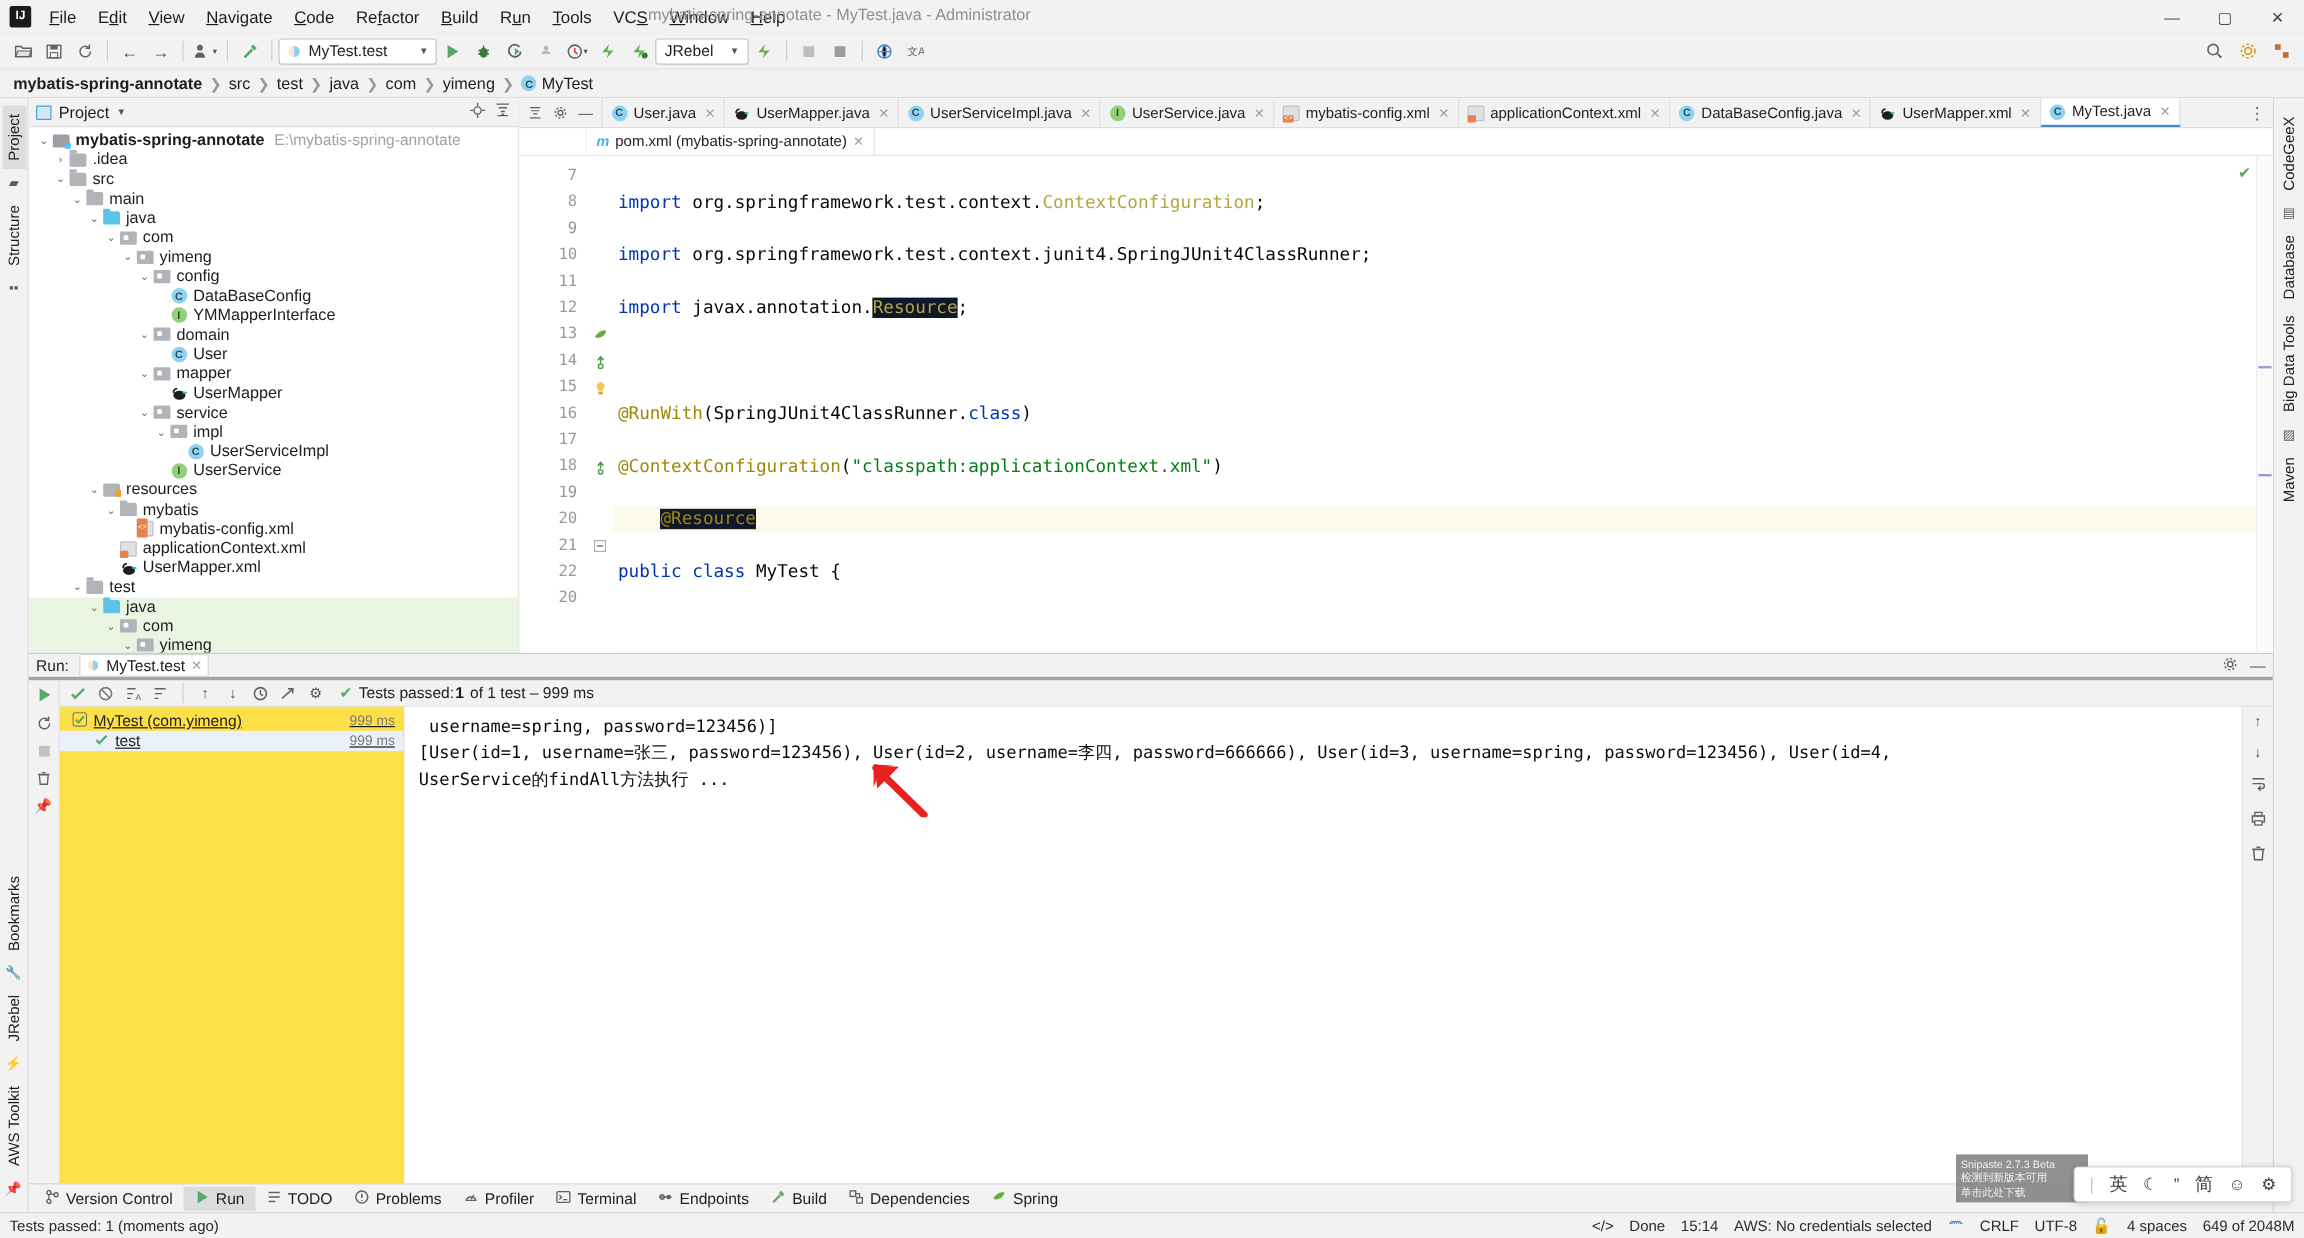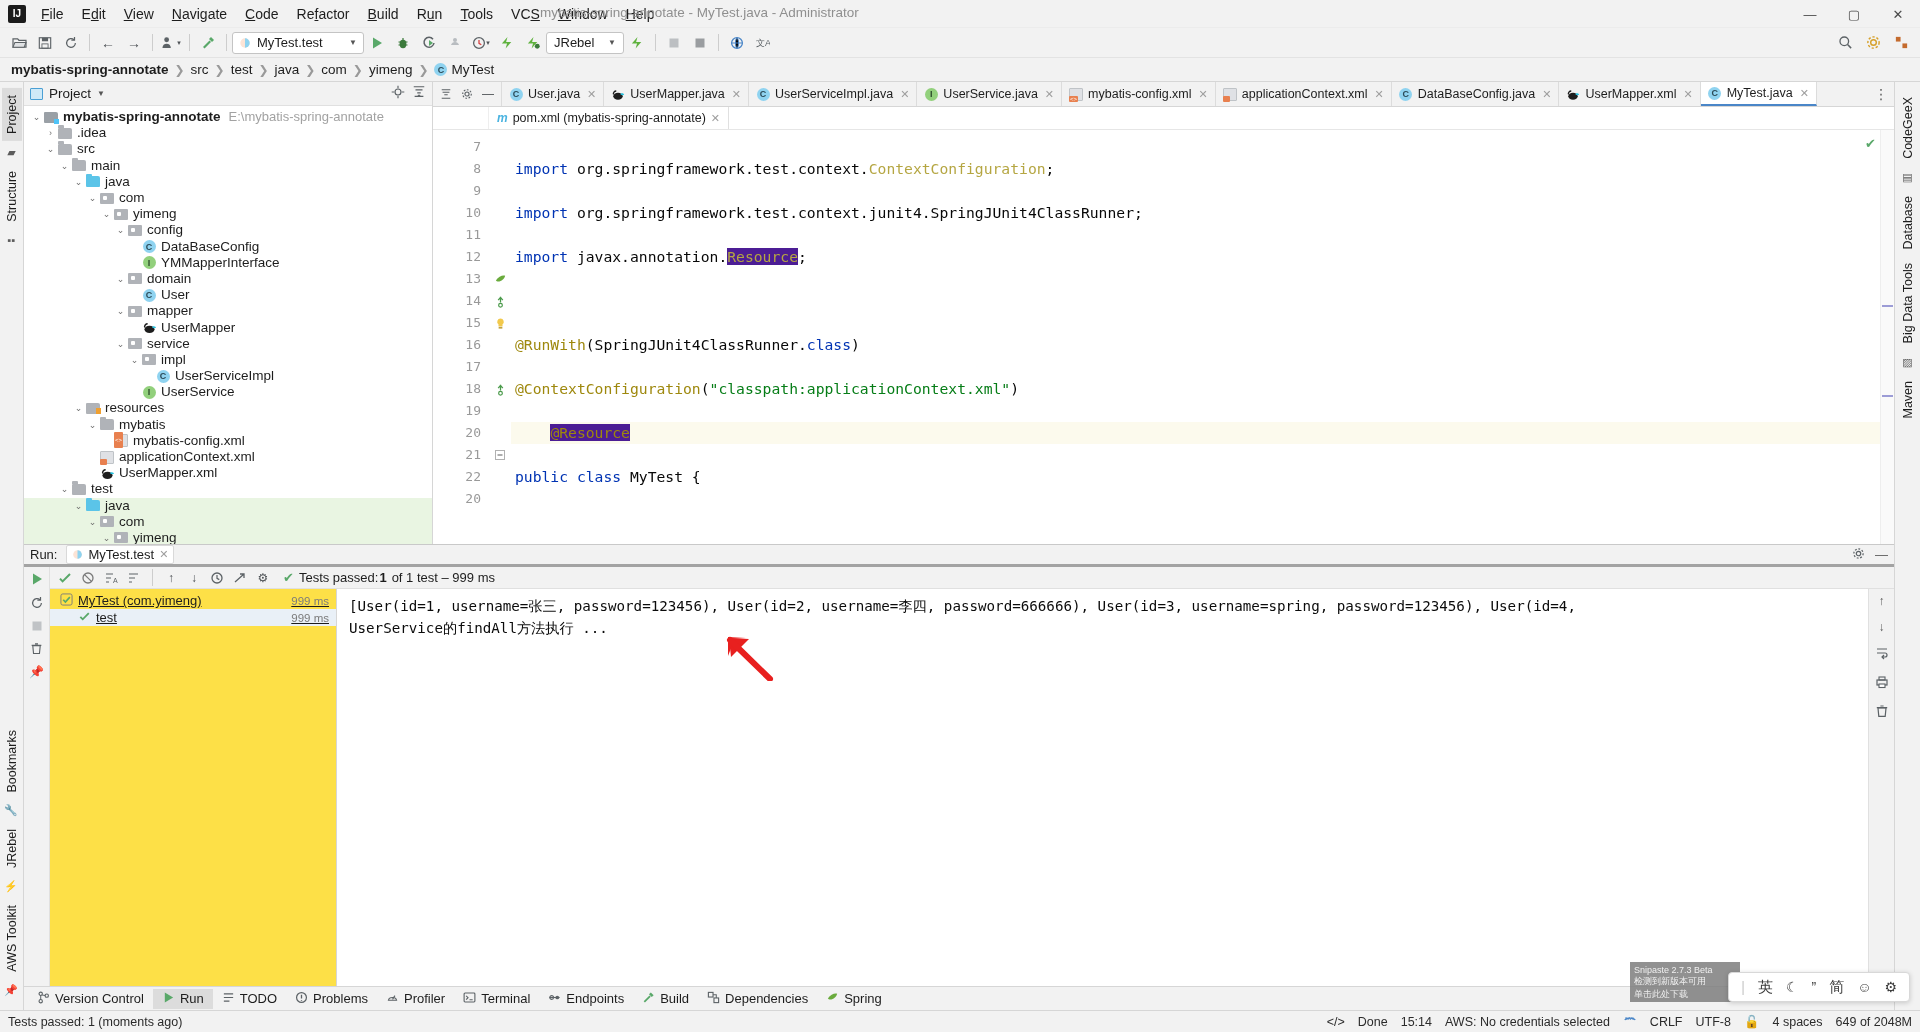--- a/index.html
+++ b/index.html
@@ -111,21 +111,21 @@
   .gln{ height:22px; line-height:22px; font-family:"DejaVu Sans Mono", monospace; font-size:13px; color:#999; padding-right:8px; position:relative;}
   .gicons{ width:22px; background:#fff; flex:none; padding-top:6px;}
   .gic{ height:22px; display:flex; align-items:center; justify-content:center; font-size:11px;}
   .code{ flex:1; padding-top:6px; font-family:"DejaVu Sans Mono", monospace; font-size:14.7px; line-height:22px; white-space:pre; overflow:hidden; position:relative;}
   .cl{ height:22px; padding-left:4px;}
   .cl.hl{ background:#fcfaed;}
   .kw{ color:#0033b3;}
   .ann{ color:#9e880d;}
   .str{ color:#067d17;}
   .cls2{ color:#b5a642;}
-  .res-hl{ background:#4c1d95;}
+  .res-hl{ background:#0f172a;}
   .plain{ color:#080808;}
   .marker{ position:absolute; right:0; top:0; bottom:0; width:14px; background:#fafafa; border-left:1px solid #eee;}
   .checkmark{ position:absolute; right:18px; top:6px; color:#59a869; font-size:13px;}
 
   
   .runpanel{ flex:1; display:flex; flex-direction:column; border-top:1px solid #c9c9c9; background:#f2f2f2; min-height:0;}
   .run-head{ height:22px; display:flex; align-items:center; padding:0 6px; gap:9px; background:#f2f2f2; border-bottom:3px solid #a3a3a3; font-size:13px;}
   .run-head .rt{ color:#1d1d1d;}
   .run-head .runtab{ display:flex; align-items:center; gap:5px; padding:1px 5px; background:#fff; border:1px solid #d9d9d9; border-radius:2px;}
   .run-head .right{ margin-left:auto; display:flex; gap:10px; color:#5c5c5c;}
@@ -894,20 +894,21 @@
                   </div>
                   <div class="trow sel" style="padding-left: 28px;">
                     <span style="color: rgb(89, 168, 105); font-size: 11px;"><svg width="13" height="13" viewBox="0 0 14 14">
                         <path d="M2.5 7.3l2.6 2.7L11.6 3.4" stroke="#59a869" stroke-width="2" fill="none"></path>
                       </svg></span>
                     <span>test</span>
                     <span class="ms">999 ms</span>
                   </div>
                 </div>
               <div class="console" id="console">
+                  <div style="white-space: pre;"> username=spring, password=123456)]</div>
                   <div style="white-space: pre;">[User(id=1, username=张三, password=123456), User(id=2, username=李四, password=666666), User(id=3, username=spring, password=123456), User(id=4,</div>
                   <div style="white-space: pre;">UserService的findAll方法执行 ...</div>
                 <svg class="arrow-anno" style="left:388px; top:46px;" width="52" height="46" viewBox="0 0 52 46">
                   <path d="M46 43 L6 4 L21 3 L3 2 L3 21 L8 8 L45 45 Z" fill="#e8201f"></path>
                   <path d="M4 3 L24 4 L6 22 Z" fill="#e8201f"></path>
                   <path d="M5 5 L45 44" stroke="#e8201f" stroke-width="6" stroke-linecap="round"></path>
                 </svg>
               </div>
               <div class="console-right">
                 <div>↑</div>

